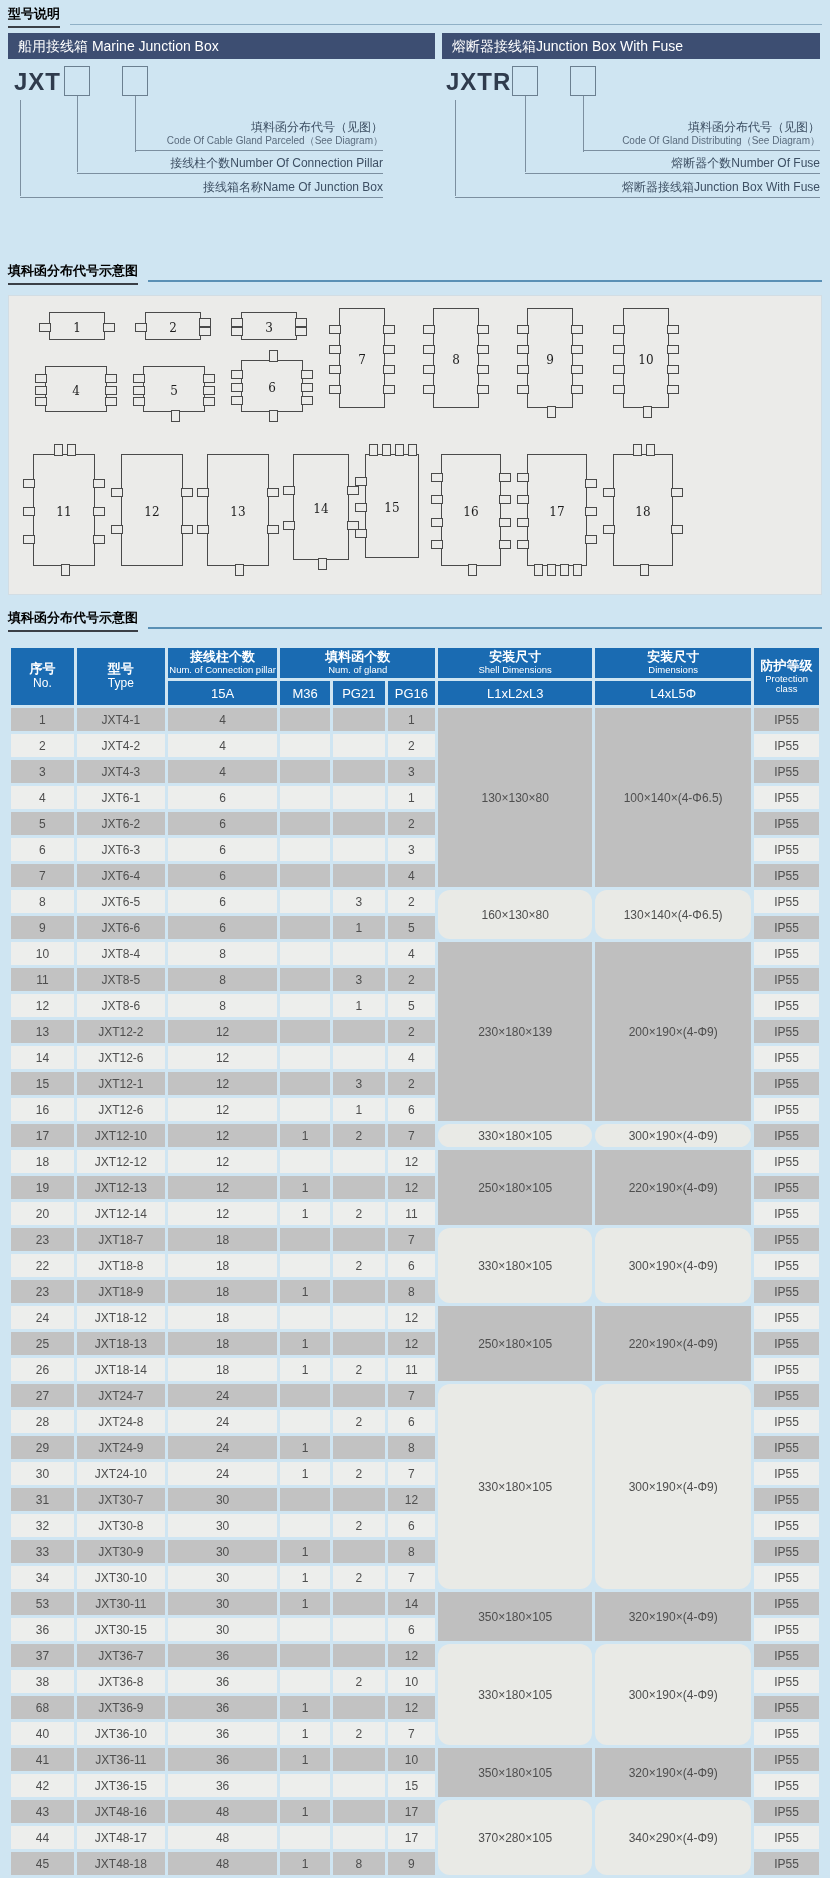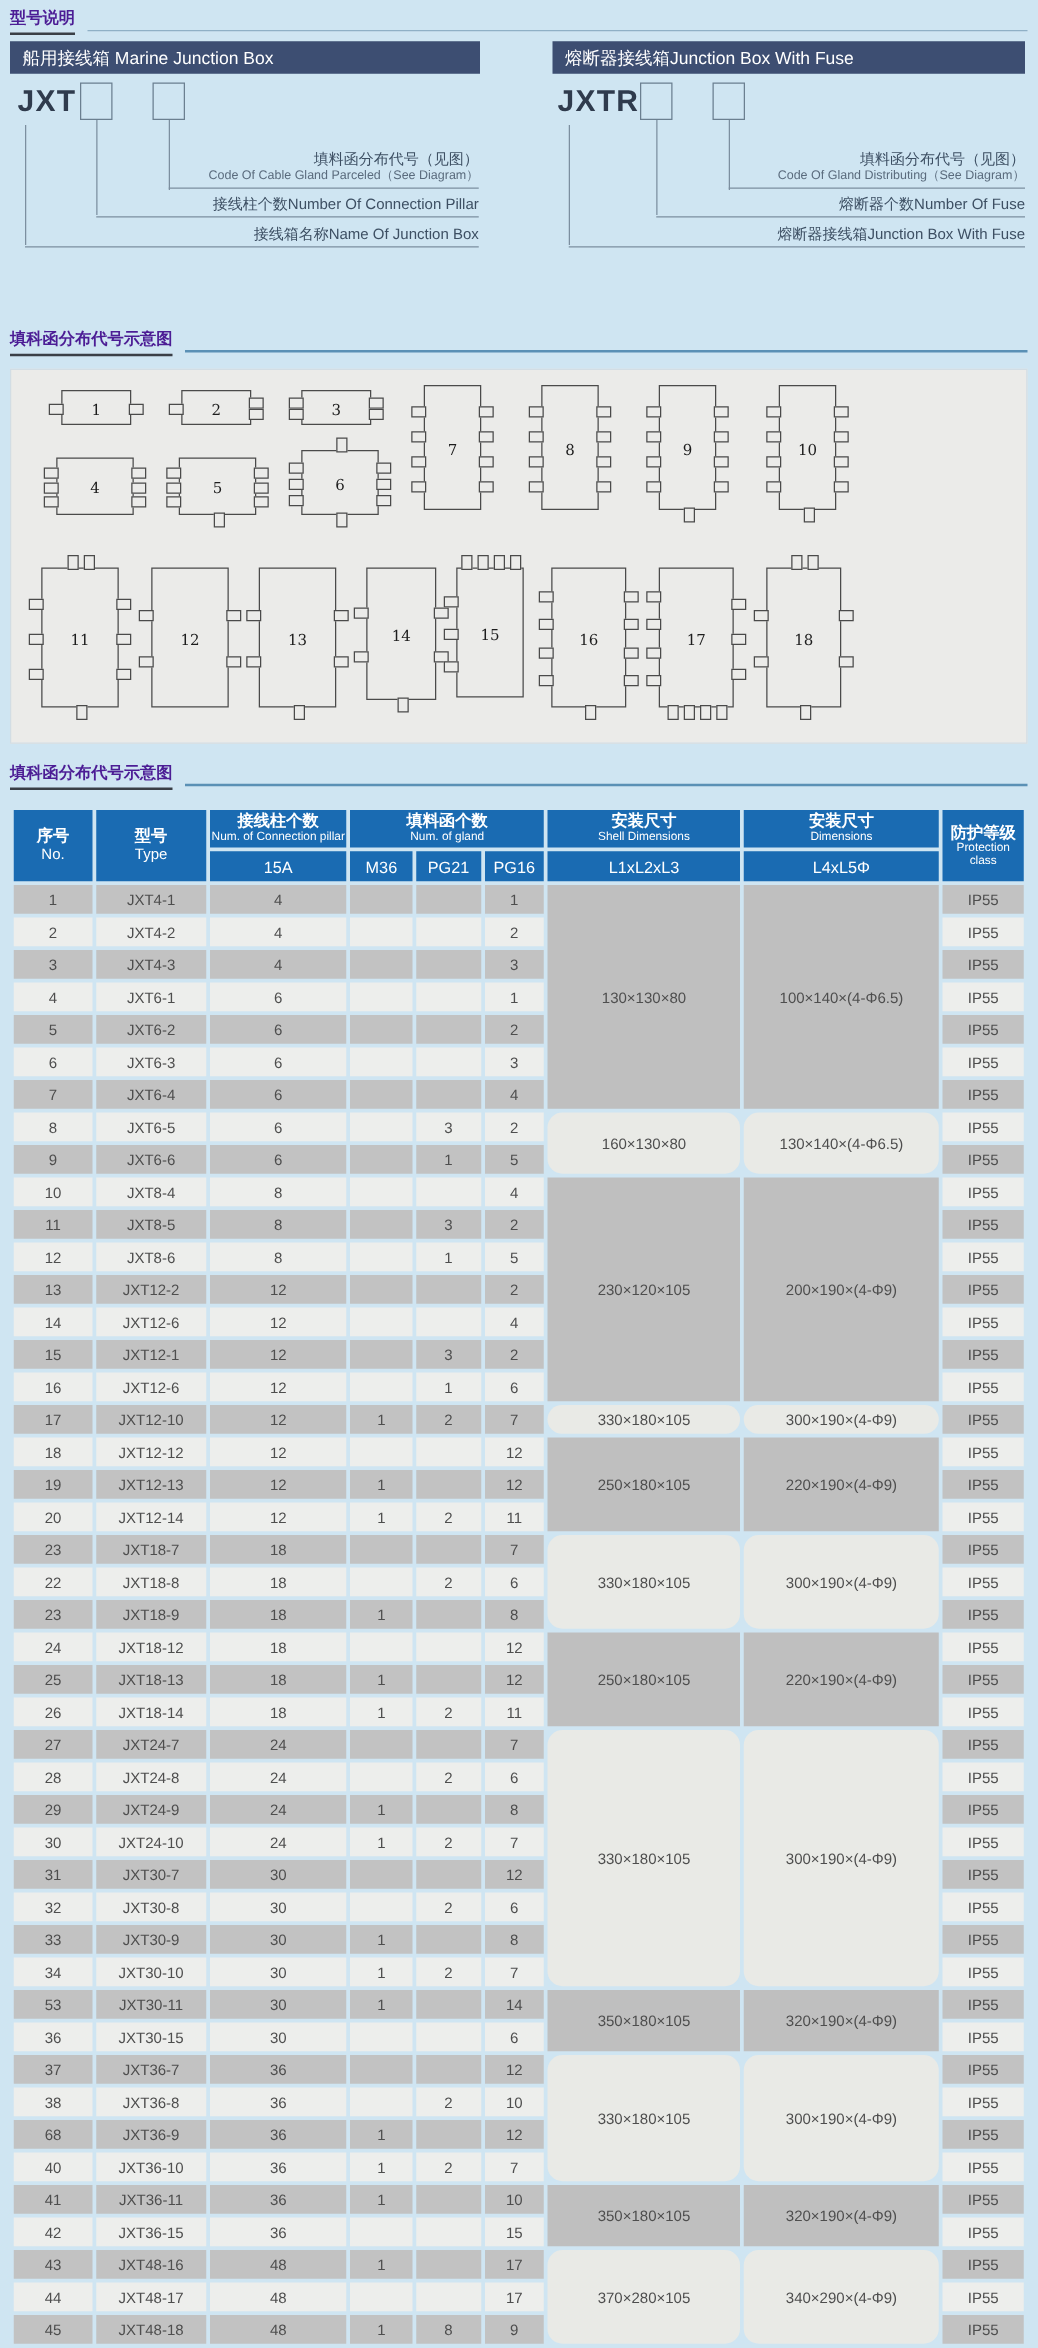--- a/index.html
+++ b/index.html
@@ -4,21 +4,21 @@
 <style>
   html,body{margin:0;padding:0;}
   body{
     width:830px;height:1878px;position:relative;overflow:hidden;
     background:#cfe5f2;
     font-family:"Liberation Sans", sans-serif;
     -webkit-font-smoothing:antialiased;
   }
   
   .sec-head{position:absolute;left:8px;right:8px;display:flex;align-items:flex-end;height:20px;}
-  .sec-title{font-size:13px;font-weight:bold;color:#4c1d95;border-bottom:2px solid #3a3f46;padding-bottom:3px;white-space:nowrap;}
+  .sec-title{font-size:13px;font-weight:bold;color:#000000;border-bottom:2px solid #3a3f46;padding-bottom:3px;white-space:nowrap;}
   .sec-line{flex:1;margin-left:10px;border-bottom:1px solid #8fb0c6;margin-bottom:3px;}
   .sec-line.blue{border-bottom:2px solid #5a90b5;}
   
   .panel-title{position:absolute;height:26px;line-height:26px;background:#3d4e72;color:#fff;
     font-size:14px;padding-left:10px;box-sizing:border-box;}
   
   .prefix{position:absolute;font-size:24px;font-weight:bold;color:#2f3b4d;letter-spacing:1px;}
   .code-box{position:absolute;width:26px;height:30px;border:1px solid #6b7f90;box-sizing:border-box;}
   .vline{position:absolute;width:1px;background:#7c8fa0;}
   .flow-label{position:absolute;text-align:right;border-bottom:1px solid #7c8fa0;
@@ -49,21 +49,21 @@
 </head>
 <body>
 
 <div class="page">
 
   <div class="sec-head" style="top:8px;">
     <span class="sec-title">型号说明</span>
     <span class="sec-line"></span>
   </div>
 
-  <div class="panel-title" style="left:8px;top:33px;width:376px;">船用接线箱 Marine Junction Box</div>
+  <div class="panel-title" style="left:8px;top:33px;width:427px;">船用接线箱 Marine Junction Box</div>
   <div class="panel-title" style="left:442px;top:33px;width:378px;">熔断器接线箱Junction Box With Fuse</div>
 
   <div class="prefix" style="left:14px;top:68px;">JXT</div>
   <div class="code-box" style="left:64px;top:66px;"></div>
   <div class="code-box" style="left:122px;top:66px;"></div>
   <div class="vline" style="left:20px;top:100px;height:96px;"></div>
   <div class="vline" style="left:77px;top:96px;height:76px;"></div>
   <div class="vline" style="left:135px;top:96px;height:56px;"></div>
   <div class="flow-label" style="left:135px;top:120px;width:248px;">
     <span>填料函分布代号（见图）</span>
@@ -410,21 +410,21 @@
           <td class="g">5</td>
           <td class="g">IP55</td>
         </tr>
         <tr>
           <td class="l">10</td>
           <td class="l">JXT8-4</td>
           <td class="l">8</td>
           <td class="l"></td>
           <td class="l"></td>
           <td class="l">4</td>
-          <td class="dim-g" rowspan="7">230×120×105</td>
+          <td class="dim-g" rowspan="7">230×180×139</td>
           <td class="dim-g" rowspan="7">200×190×(4-Φ9)</td>
           <td class="l">IP55</td>
         </tr>
         <tr>
           <td class="g">11</td>
           <td class="g">JXT8-5</td>
           <td class="g">8</td>
           <td class="g"></td>
           <td class="g">3</td>
           <td class="g">2</td>

